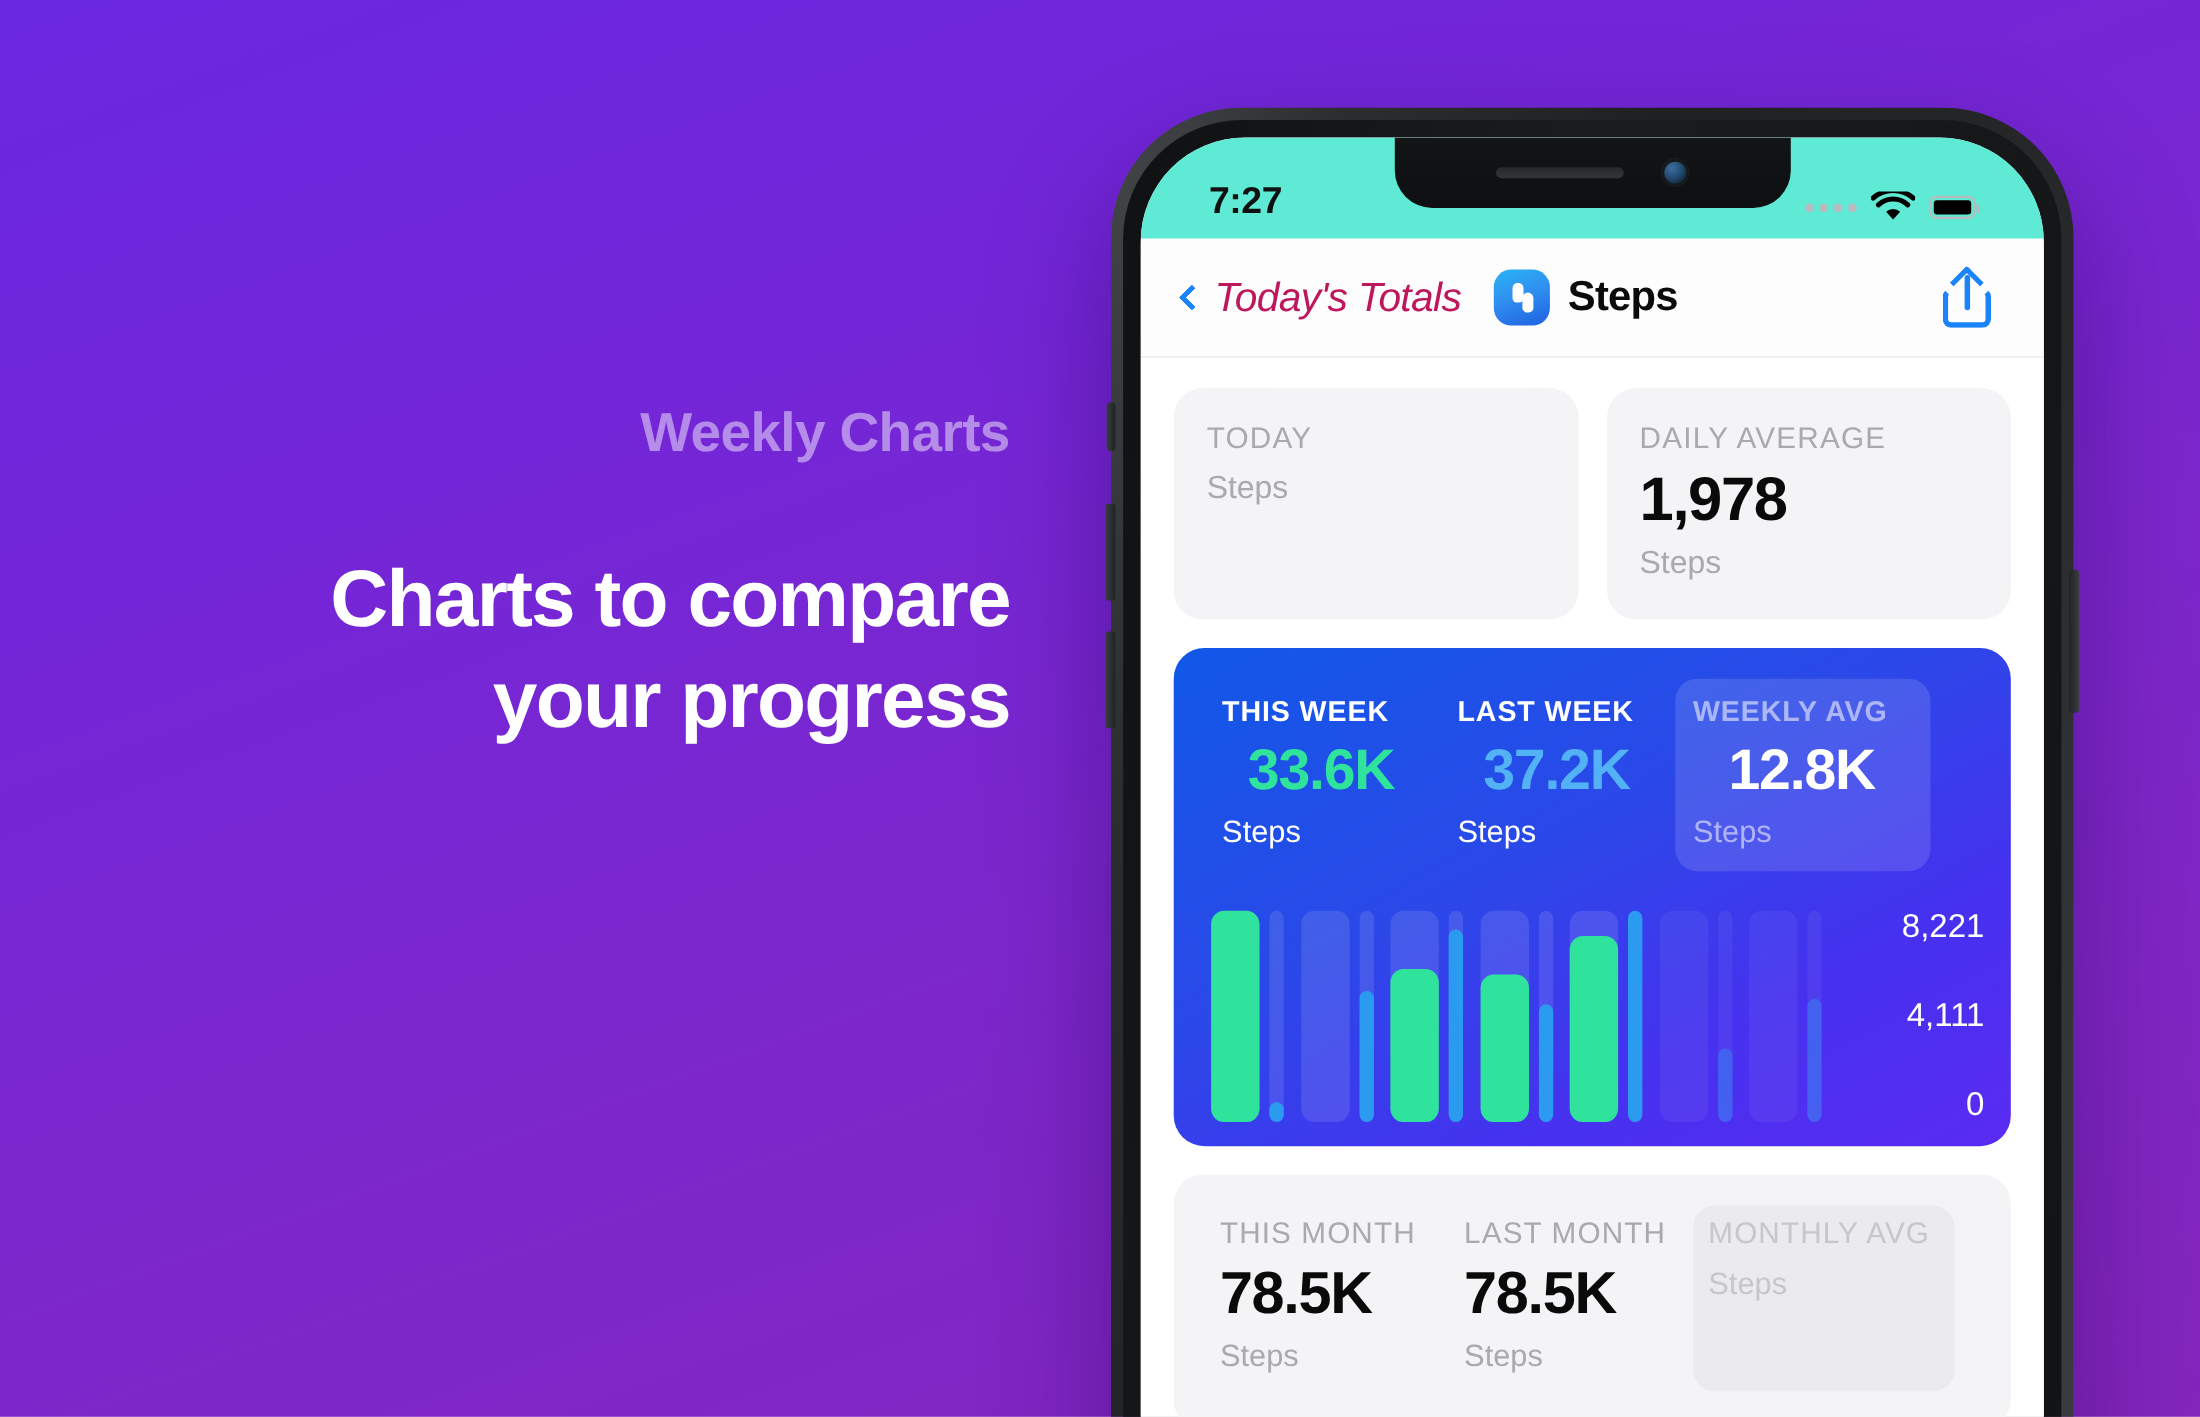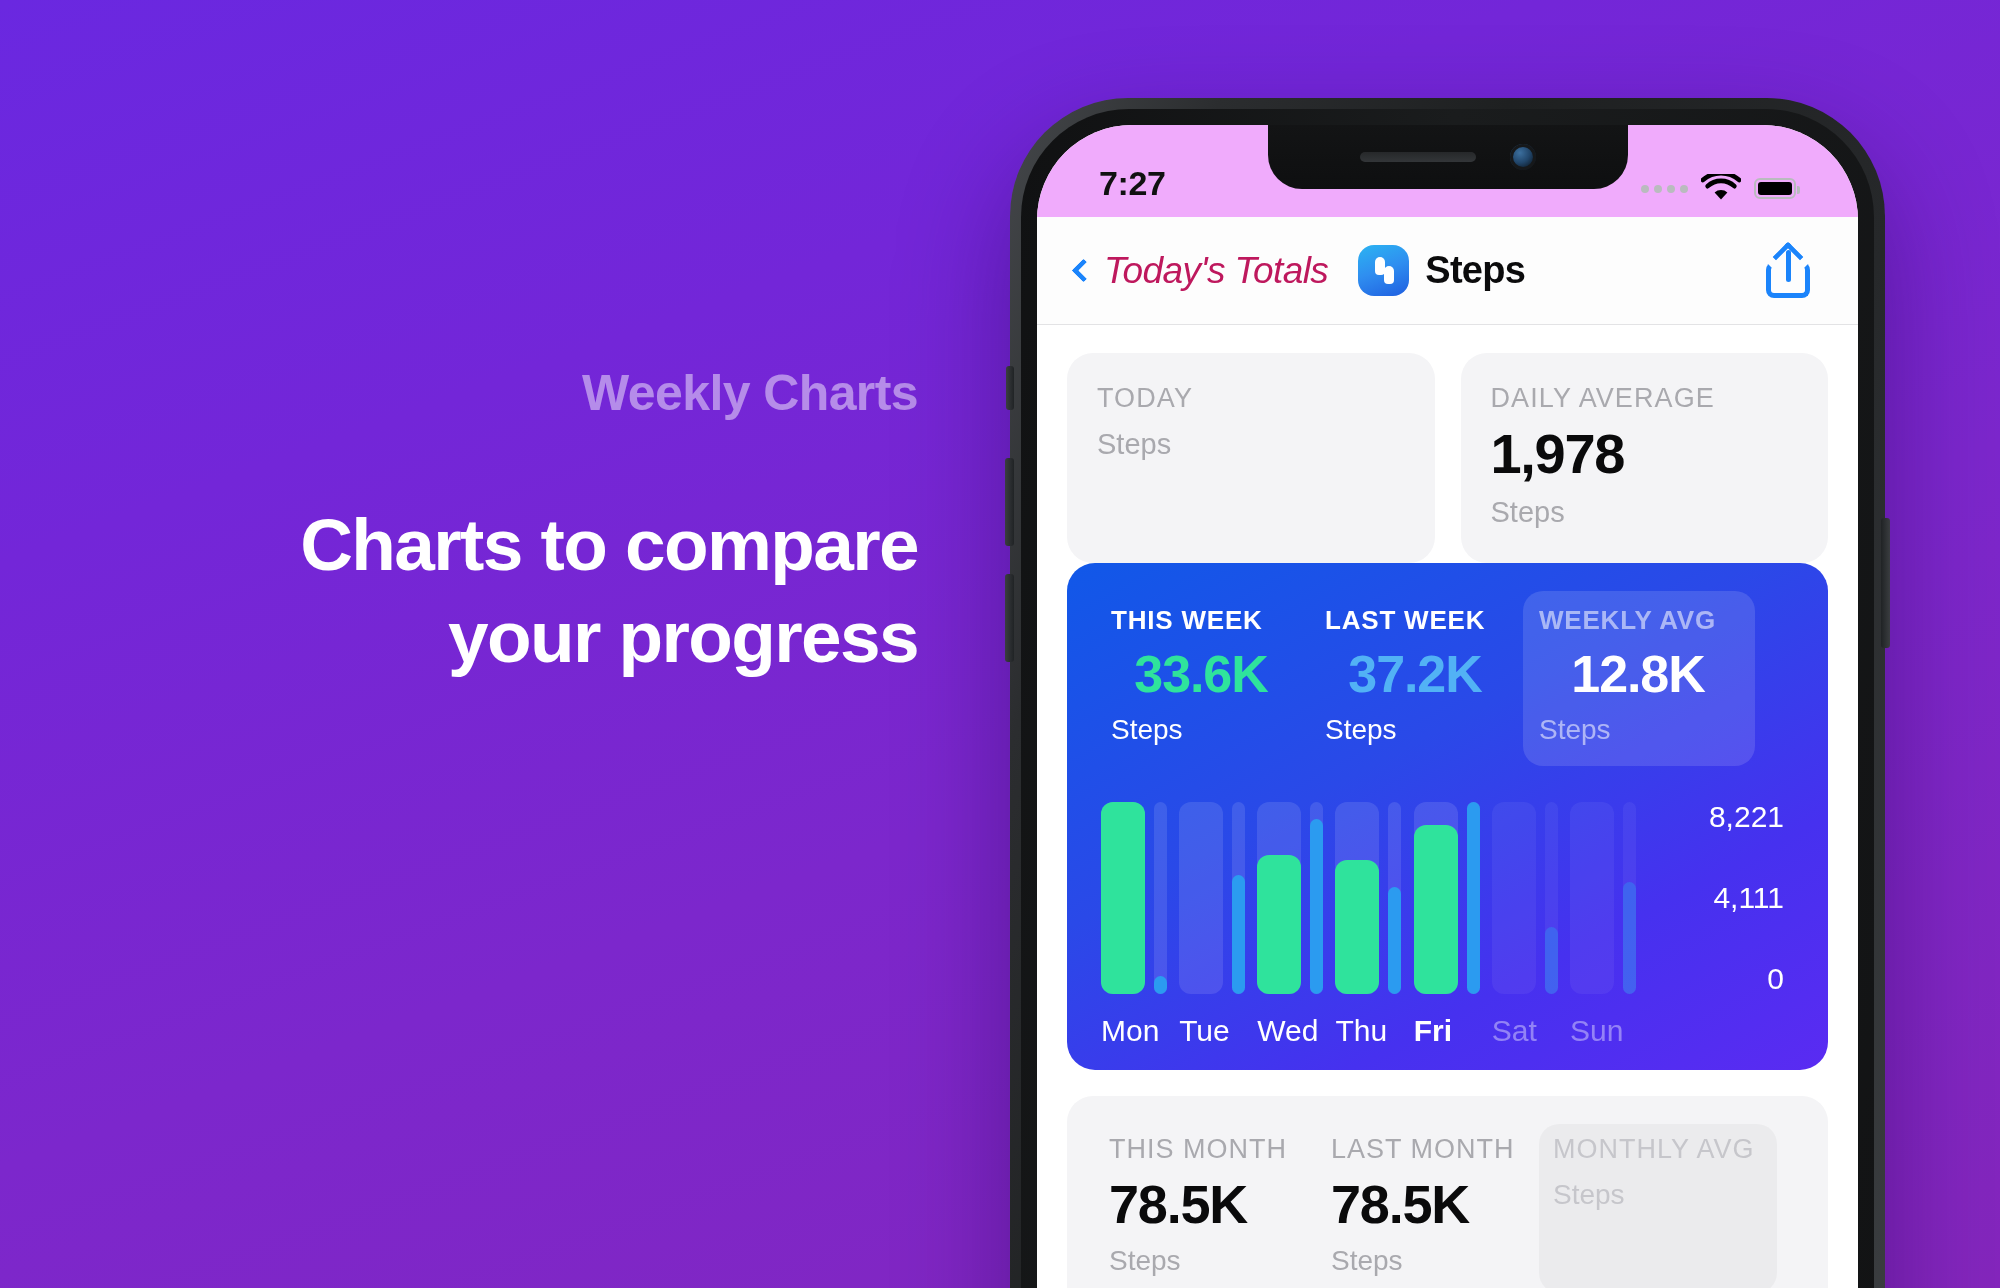--- a/index.html
+++ b/index.html
@@ -62,21 +62,21 @@
   .speaker { width:116px; height:10px; border-radius:5px;
              background:linear-gradient(180deg,#26282a,#333639); }
   .camera { width:26px; height:26px; border-radius:50%;
             background:radial-gradient(circle at 38% 34%, #3c6f9e 0%, #21466b 42%, #0c1722 78%);
             box-shadow:inset 0 0 0 3px #16181a; }
 
   
   .statusbar {
     position:relative; height:92px; padding:0 62px 0 62px;
     display:flex; align-items:flex-end; justify-content:space-between;
-    padding-bottom:14px; background:#f0abfc;
+    padding-bottom:14px; background:#5eead4;
   }
   .sb-time { font-size:34px; font-weight:600; color:#111; letter-spacing:-0.4px; }
   .sb-right { display:flex; align-items:center; gap:13px; }
   .sb-dots { display:flex; gap:5px; align-items:flex-end; }
   .sb-dots i { width:8px; height:8px; border-radius:50%; background:#b9bbbe; display:block; }
   .sb-batt {
     width:42px; height:21px; border-radius:6px;
     border:2.4px solid #b9bbbe; position:relative; padding:2px;
   }
   .sb-batt::after {
@@ -132,23 +132,23 @@
     font-size:27px; color:#a9a9ae; letter-spacing:1.1px; font-weight:400;
   }
   .stat-value {
     font-size:56px; font-weight:700; color:#0a0a0b;
     letter-spacing:-1.3px; margin-top:12px; line-height:1;
   }
   .stat-unit { font-size:29px; color:#a9a9ae; margin-top:14px; }
 
   
   .weekcard {
-    border-radius:28px; overflow:hidden;
+    margin-top:26px; border-radius:28px; overflow:hidden;
     background:linear-gradient(152deg,#1158e8 0%,#2a49e8 40%,#4631ef 72%,#5a2bf2 100%);
-    padding:28px 40px 22px 28px;
+    padding:28px 20px 22px 28px;
   }
   .week-stats { display:flex; gap:0; }
   .wk { padding:14px 18px 20px 16px; border-radius:20px; }
   .wk-1 { width:214px; }
   .wk-2 { width:214px; }
   .wk-3 { width:232px; background:rgba(255,255,255,0.13); }
   .wk-label { font-size:26px; font-weight:700; letter-spacing:0.8px; color:#ffffff; }
   .wk-label.dim { color:rgba(255,255,255,0.55); }
   .wk-value { font-size:52px; font-weight:700; letter-spacing:-1.1px; margin-top:12px; line-height:1;text-align:center; }
   .wk-unit { font-size:28px; margin-top:14px; color:#ffffff; }
@@ -346,29 +346,20 @@
                 <div class="trk-thin"></div>
                 <div class="bar-thin" style="height: 112px;"></div>
               </div>
             </div>
           <div class="chart-axis" id="chart-axis">
               <div class="axis-tick">8,221</div>
               <div class="axis-tick">4,111</div>
               <div class="axis-tick">0</div>
             </div>
         </div>
-        <div class="daylabels" id="day-labels">
-            <div class="daylabel">Mon</div>
-            <div class="daylabel">Tue</div>
-            <div class="daylabel">Wed</div>
-            <div class="daylabel">Thu</div>
-            <div class="daylabel today">Fri</div>
-            <div class="daylabel future">Sat</div>
-            <div class="daylabel future">Sun</div>
-          </div>
       </div>
 
       <div class="monthcard">
         <div class="mo mo-1">
           <div class="mo-label">THIS MONTH</div>
           <div class="mo-value">78.5K</div>
           <div class="mo-unit">Steps</div>
         </div>
         <div class="mo mo-2">
           <div class="mo-label">LAST MONTH</div>

